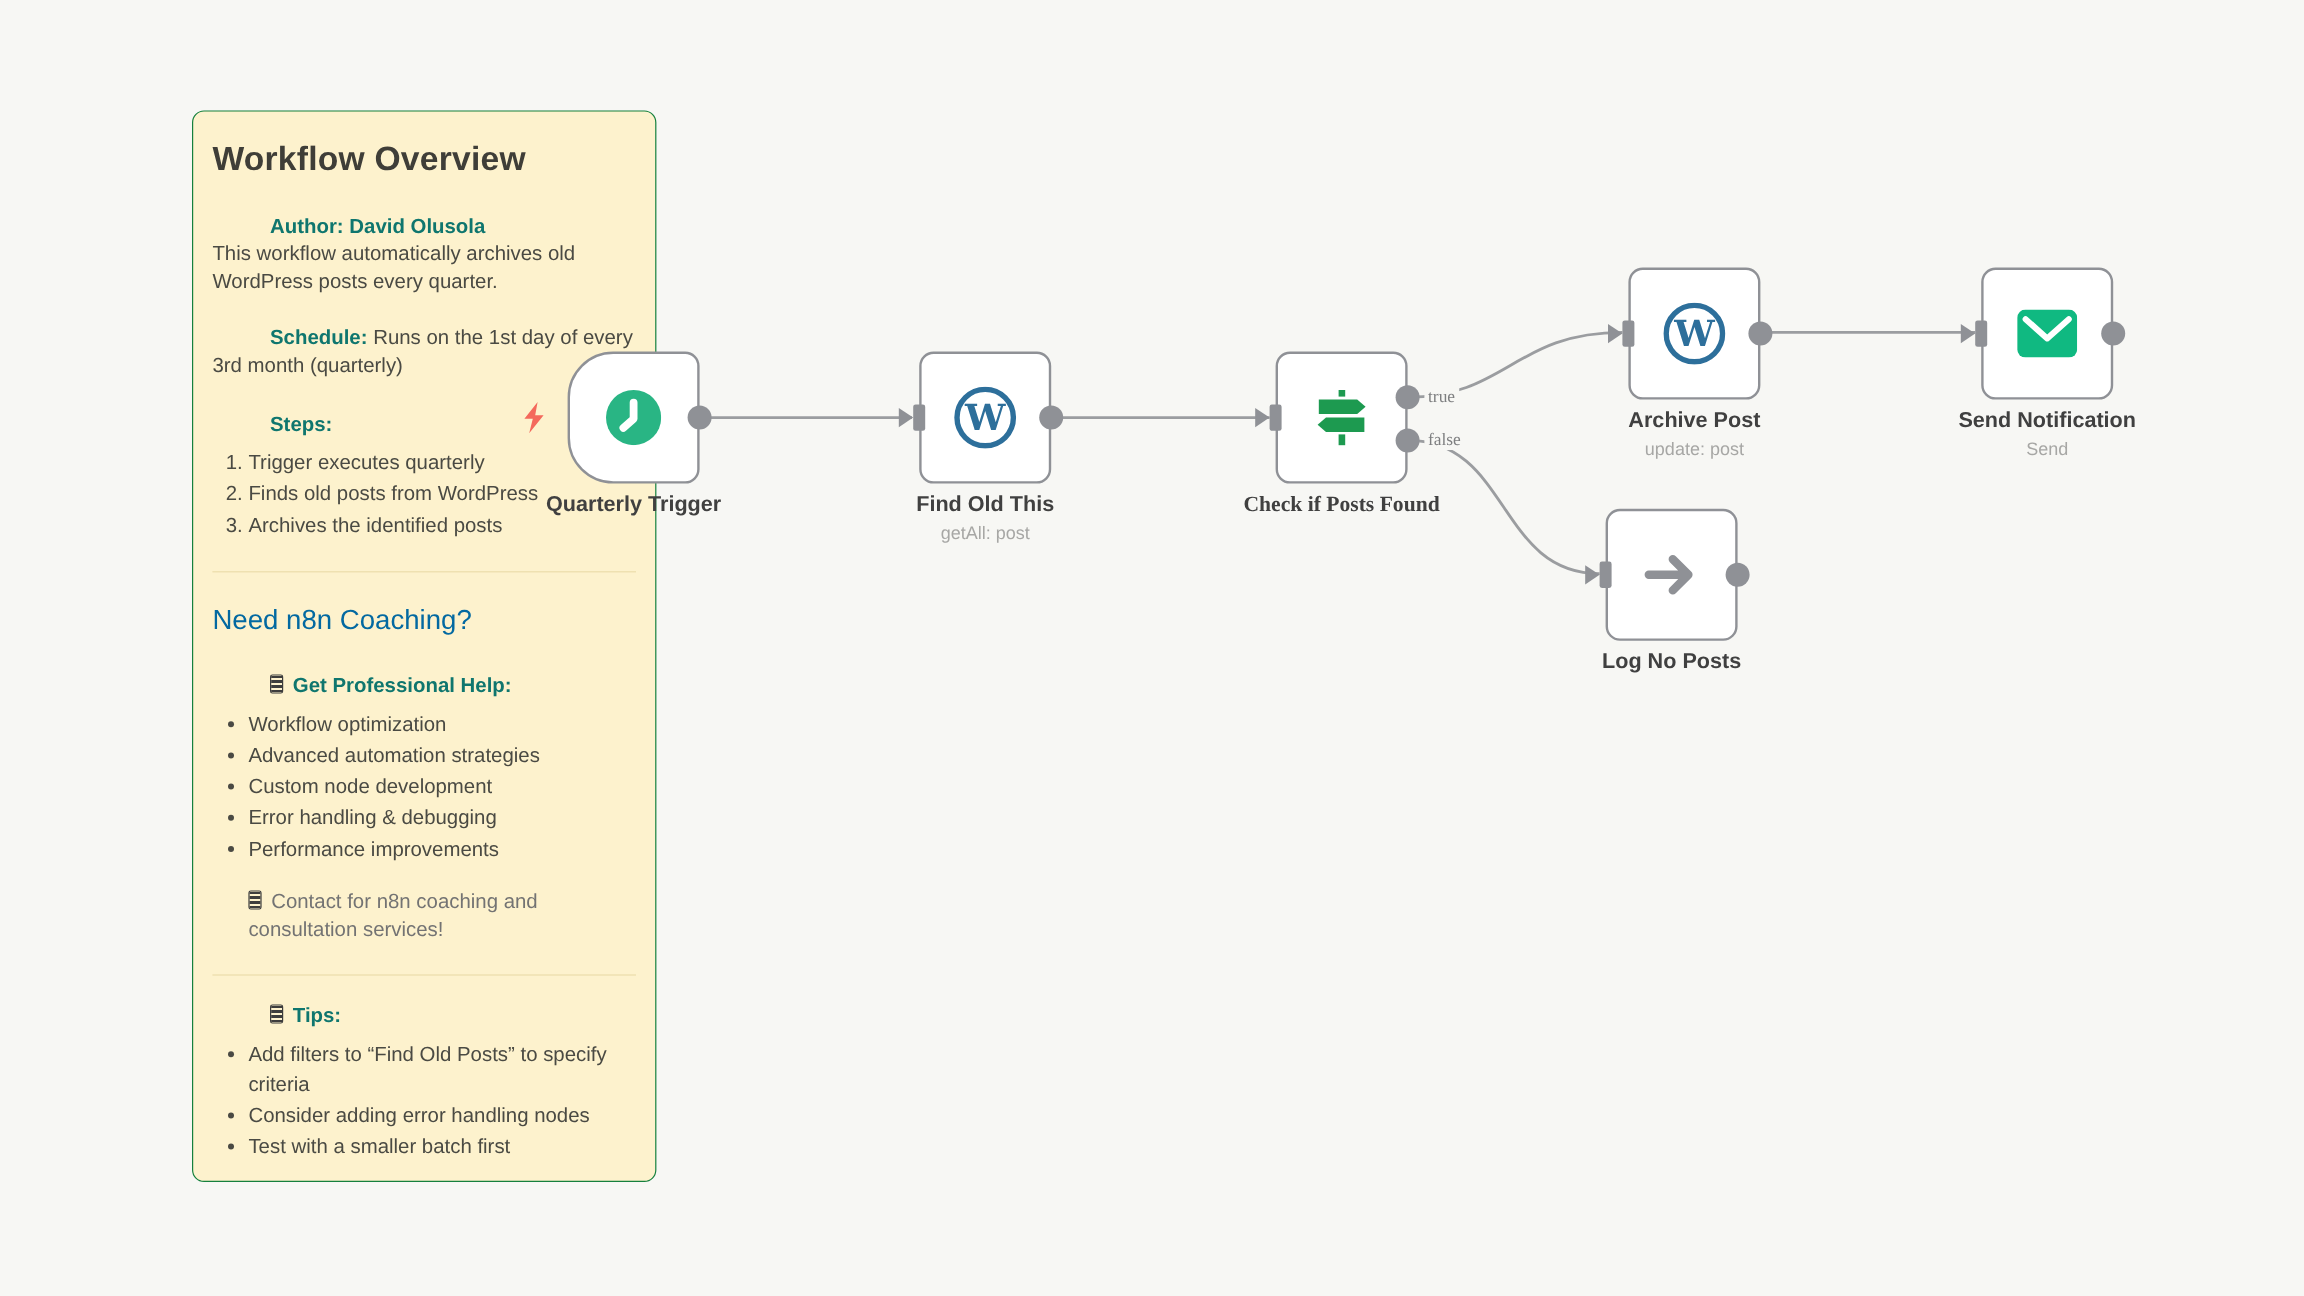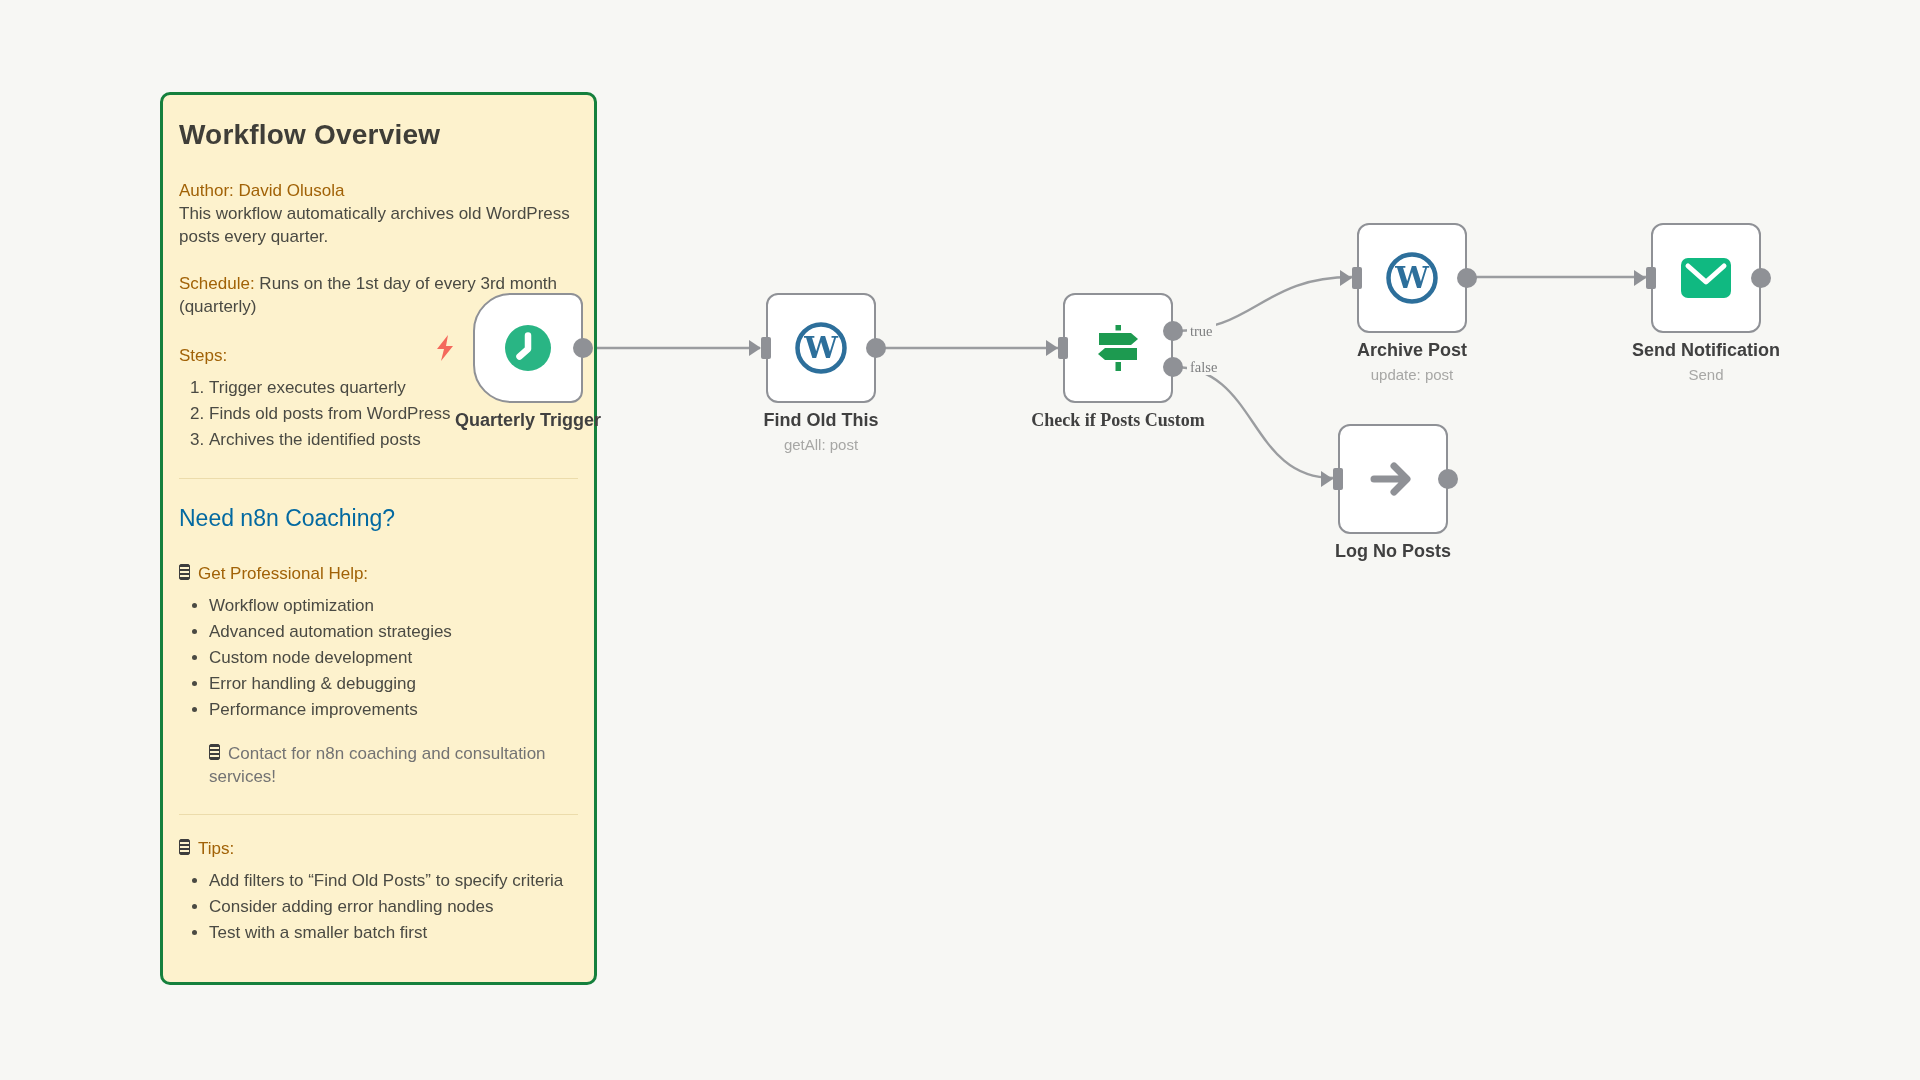--- a/index.html
+++ b/index.html
@@ -12,28 +12,28 @@
     position:relative;
   }
   .canvas { position:absolute; inset:0; width:1920px; height:1080px; }
 
   
   svg.wires { position:absolute; left:0; top:0; z-index:1; }
   svg.wires path { stroke:#9b9da0; stroke-width:2.4; fill:none; }
 
   
   .sticky {
-    position:absolute; left:160px; top:92px; width:437px; height:893px;
-    background:#fdf2cd; border:3px solid #15803d; border-radius:10px;
+    position:absolute; left:160px; top:92px; width:387px; height:893px;
+    background:#fdf2cd; border:1px solid #15803d; border-radius:10px;
     box-sizing:border-box; padding:12px 16px; z-index:2;
   }
   .sticky h1 { font-size:28px; font-weight:700; color:#3f3e38; margin:12px 0 0 0; letter-spacing:.2px; }
   .sticky h2 { font-size:23px; font-weight:400; color:#0369a1; margin:26px 0 0 0; }
   .sticky .para { font-size:17px; line-height:23px; margin:0; color:#4a4a43; }
-  .sticky .b { font-weight:400; color:#a16207; }
+  .sticky .b { font-weight:700; color:#0f766e;margin-left:48px; }
   .sticky .gap { margin-top:24px; }
   .sticky ol, .sticky ul { margin:8px 0 0 0; padding-left:30px; font-size:17px; line-height:25px; color:#4a4a43; }
   .sticky ol li, .sticky ul li { margin:0 0 1px 0; }
   .sticky hr { border:none; border-top:1px solid #ecdcab; margin:26px 0 0 0; }
   .contact {
     font-size:17px; line-height:23px; color:#737373; margin:20px 0 0 30px;
     text-decoration:none; display:block; cursor:pointer;
   }
   .tofu {
     display:inline-block; width:9px; height:14px; margin-right:8px;
@@ -172,21 +172,21 @@
         <polygon points="43,24 11,24 4,30 11,36 43,36" fill="#1d9a50"></polygon>
         <rect x="21.5" y="38" width="5.5" height="9" fill="#1d9a50"></rect>
       </svg>
     </div>
     <div class="in-arrow"></div>
     <div class="in-rect"></div>
     <div class="out-dot true"></div>
     <div class="out-dot false"></div>
     <div class="port-label true">true</div>
     <div class="port-label false">false</div>
-    <div class="node-label">Check if Posts Custom</div>
+    <div class="node-label">Check if Posts Found</div>
   </div>
 
   <div class="node" style="left:1357px; top:223px;">
     <div class="node-box">
       <svg width="52" height="52" viewBox="0 0 52 52">
         <circle cx="26" cy="26" r="23.5" fill="#ffffff" stroke="#2d6f9b" stroke-width="4.5"></circle>
         <text x="26" y="36" text-anchor="middle" font-family="DejaVu Serif, serif" font-size="30" font-weight="bold" fill="#2d6f9b">W</text>
       </svg>
     </div>
     <div class="in-arrow"></div>

